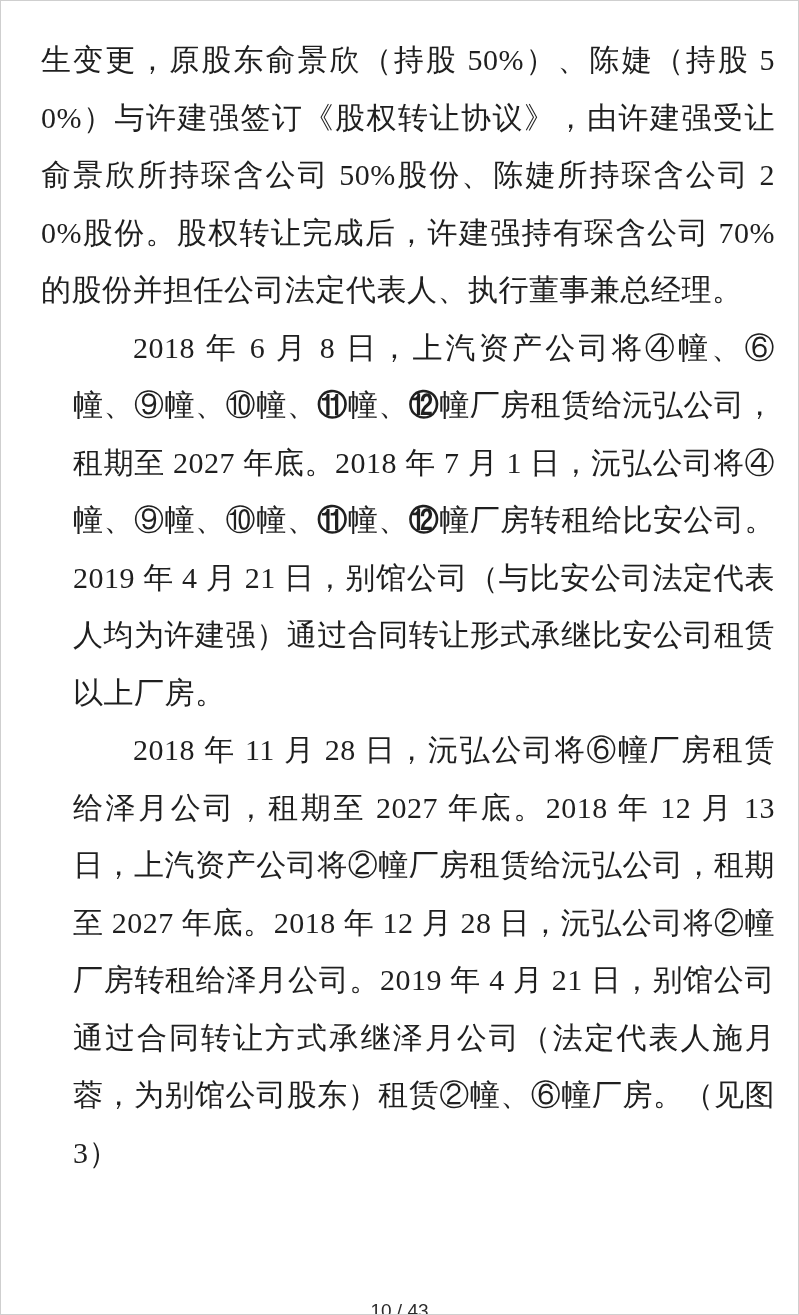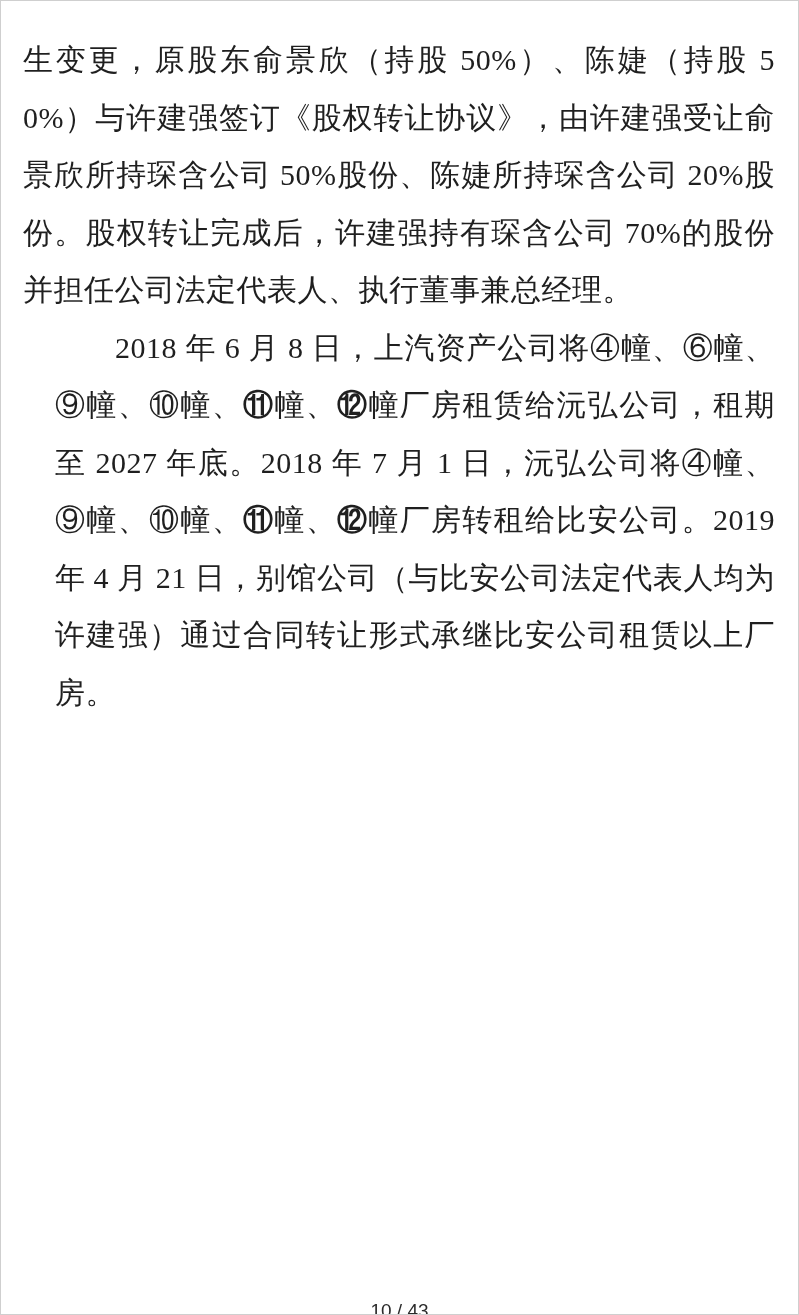--- a/index.html
+++ b/index.html
@@ -12,21 +12,21 @@
     width: 799px;
     height: 1315px;
     box-sizing: border-box;
     background: #ffffff;
     border: 1px solid #cfcfcf;
     overflow: hidden;
     font-family: "Liberation Serif", "DejaVu Serif", serif;
   }
   .doc-body {
     box-sizing: border-box;
-    padding: 30px 23px 0 22px;
+    padding: 30px 23px 0 40px;
   }
   p.para {
     margin: 0;
     font-size: 30px;
     line-height: 57.5px;
     color: #1f1f1f;
     text-align: justify;
     text-justify: inter-character;
     letter-spacing: 0.5px;
     word-break: break-all;
@@ -50,17 +50,18 @@
     color: #2b2b2b;
   }
 </style>
 </head>
 <body>
 
 <div class="page" style="background: rgb(255, 255, 255); border-color: rgb(207, 207, 207);">
   <div class="doc-body">
       <p class="para" style="color: rgb(31, 31, 31);"><span class="text-run">生变更，原股东俞景欣（持股 50%）、陈婕（持股 50%）与许建强签订《股权转让协议》，由许建强受让俞景欣所持琛含公司 50%股份、陈婕所持琛含公司 20%股份。股权转让完成后，许建强持有琛含公司 70%的股份并担任公司法定代表人、执行董事兼总经理。</span></p>
       <p class="para indent" style="color: rgb(31, 31, 31);"><span class="text-run">2018 年 6 月 8 日，上汽资产公司将④幢、⑥幢、⑨幢、⑩幢、</span><span class="bold-run">⑪</span><span class="text-run">幢、</span><span class="bold-run">⑫</span><span class="text-run">幢厂房租赁给沅弘公司，租期至 2027 年底。2018 年 7 月 1 日，沅弘公司将④幢、⑨幢、⑩幢、</span><span class="bold-run">⑪</span><span class="text-run">幢、</span><span class="bold-run">⑫</span><span class="text-run">幢厂房转租给比安公司。2019 年 4 月 21 日，别馆公司（与比安公司法定代表人均为许建强）通过合同转让形式承继比安公司租赁以上厂房。</span></p>
+      <p class="para indent" style="color: rgb(31, 31, 31);"><span class="text-run">2018 年 11 月 28 日，沅弘公司将⑥幢厂房租赁给泽月公司，租期至 2027 年底。2018 年 12 月 13 日，上汽资产公司将②幢厂房租赁给沅弘公司，租期至 2027 年底。2018 年 12 月 28 日，沅弘公司将②幢厂房转租给泽月公司。2019 年 4 月 21 日，别馆公司通过合同转让方式承继泽月公司（法定代表人施月蓉，为别馆公司股东）租赁②幢、⑥幢厂房。（见图 3）</span></p>
     </div>
   <div class="footer" style="color: rgb(43, 43, 43);">
     <span>10 / 43</span>
   </div>
 </div>
 
 </body></html>

